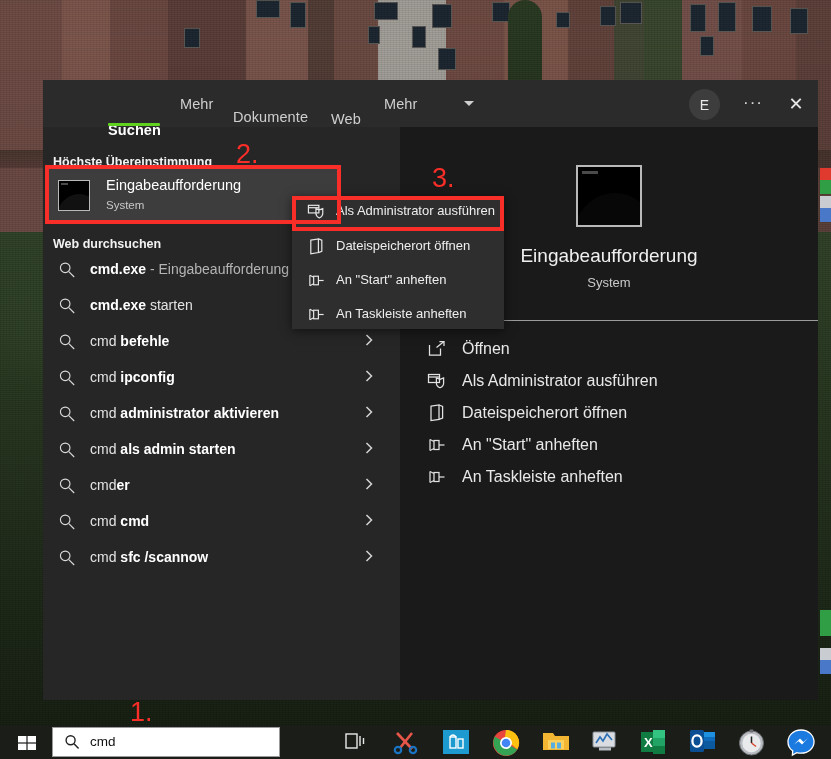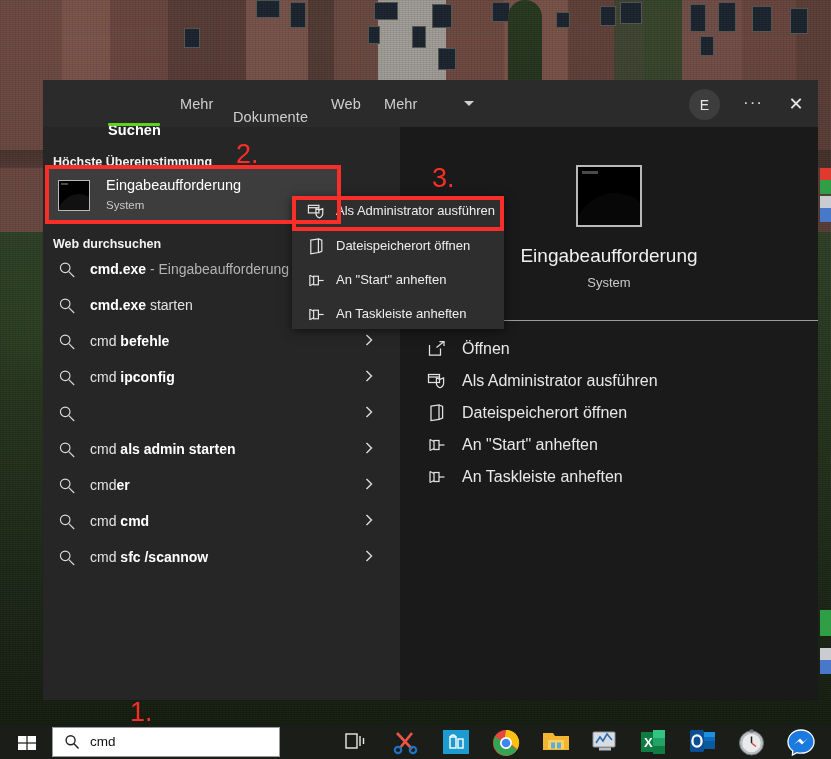--- a/index.html
+++ b/index.html
@@ -243,21 +243,21 @@
       <div class="tab active" style="left: 108px; top: 80px;">
         <span>Suchen</span>
       </div>
       <div class="tab-underline" style="left: 108px; top: 123px; width: 52px; background: rgb(95, 209, 30);"></div>
       <div class="tab" style="left: 180px; top: 80px;">
         <span>Mehr</span>
       </div>
       <div class="tab" style="left: 233px; top: 93px;">
         <span>Dokumente</span>
       </div>
-      <div class="tab" style="left: 331px; top: 80px;">
+      <div class="tab" style="left: 331px; top: 80px; align-items: flex-end;">
         <span>Web</span>
       </div>
       <div class="tab" style="left: 384px; top: 80px; gap: 40px;">
         <span>Mehr</span>
         <span class="tab-caret"></span>
       </div>
     </div>
 
   <div class="avatar">E</div>
   <div class="hdr-dots">···</div>
@@ -319,20 +319,21 @@
           </svg>
         </div>
       </div>
       <div class="res" style="top: 397px;">
         <div class="res-mag">
           <svg width="18" height="18" viewBox="0 0 20 20" fill="none" stroke="#dcdcdc" stroke-width="1.25">
             <circle cx="8" cy="7.6" r="5.3"></circle>
             <line x1="12" y1="11.8" x2="18" y2="17.8"></line>
           </svg>
         </div>
+        <div class="res-txt"><span>cmd&nbsp;</span><b>administrator aktivieren</b></div>
         <div class="res-chev">
           <svg width="12" height="14" viewBox="0 0 12 14" fill="none" stroke="#d5d5d5" stroke-width="1.5">
             <polyline points="3.5,2 8.5,7 3.5,12"></polyline>
           </svg>
         </div>
       </div>
       <div class="res" style="top: 433px;">
         <div class="res-mag">
           <svg width="18" height="18" viewBox="0 0 20 20" fill="none" stroke="#dcdcdc" stroke-width="1.25">
             <circle cx="8" cy="7.6" r="5.3"></circle>

